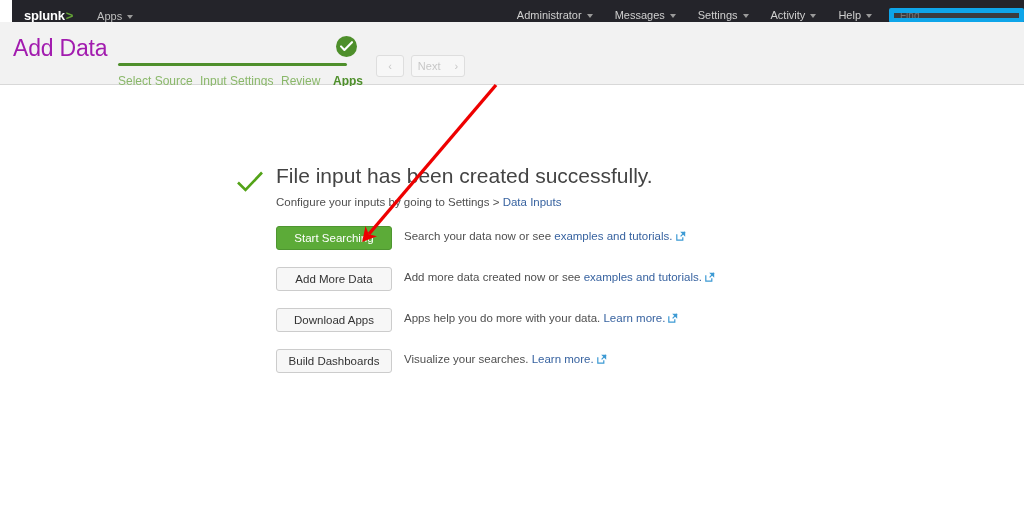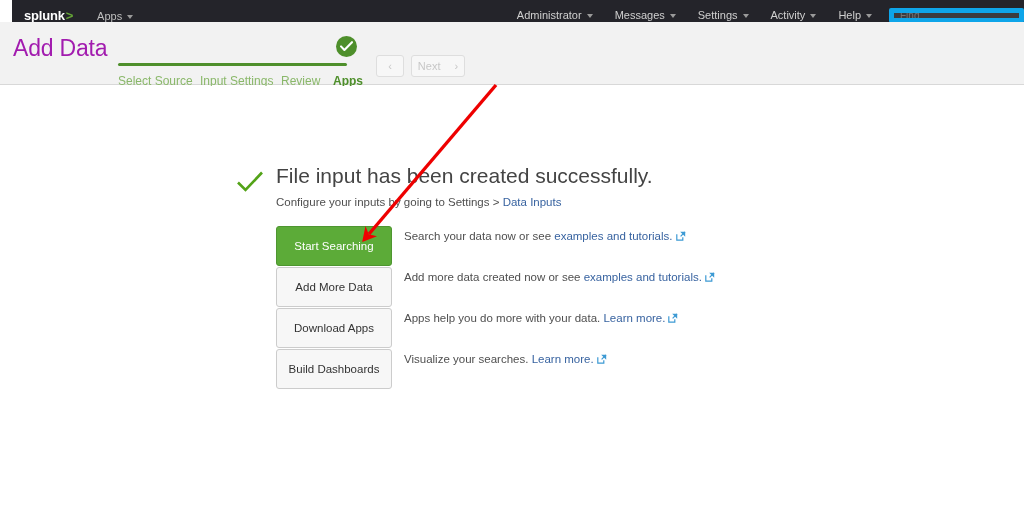--- a/index.html
+++ b/index.html
@@ -120,21 +120,21 @@
     position: absolute; left: 40px; top: 32px;
     font-size: 11.5px; color: #4f4f4f; white-space: nowrap;
   }
   .link { color: #3863a0; text-decoration: none; }
 
   
   .actions { position: absolute; left: 276px; top: 140px; }
   .action-row { position: relative; height: 41px; }
   .act-btn {
     position: absolute; left: 0; top: 0;
-    width: 116px; height: 40px;
+    width: 116px; height: 24px;
     border-radius: 3px;
     font-size: 11.5px;
     display: flex; align-items: center; justify-content: center;
     cursor: pointer;
   }
   .act-btn.primary {
     background: #5cab38; border: 1px solid #4e9630; color: #ffffff;
   }
   .act-btn.secondary {
     background: #f7f7f7; border: 1px solid #cccccc; color: #333333;

